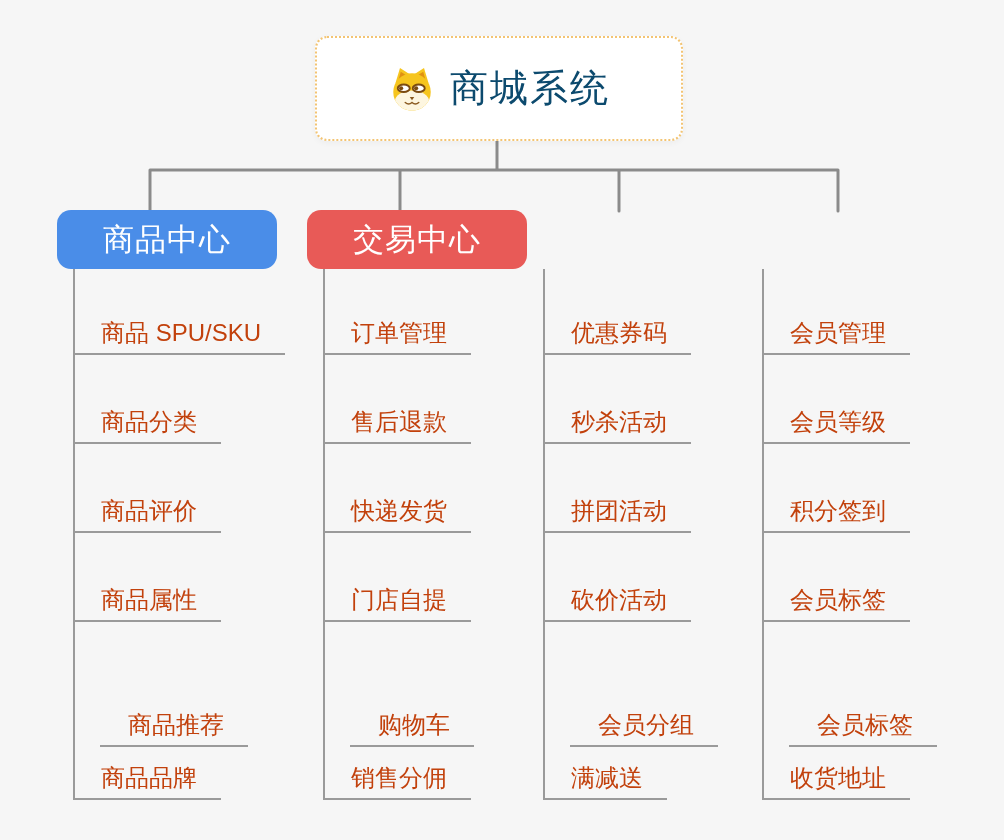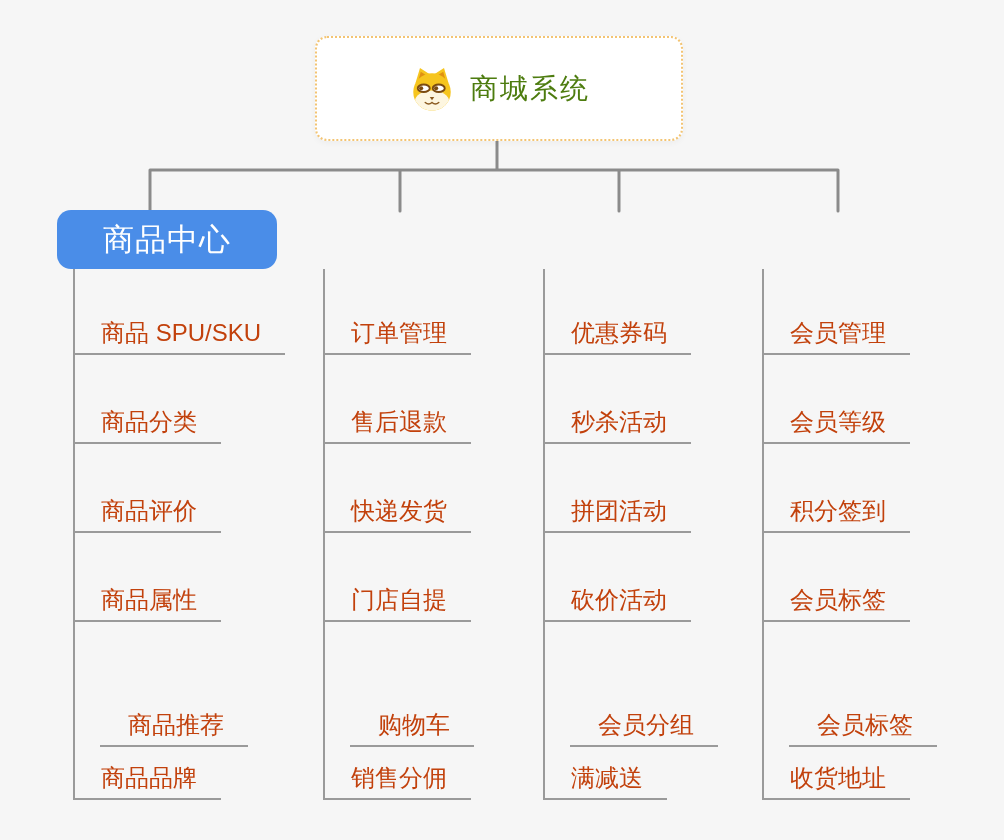--- a/index.html
+++ b/index.html
@@ -25,23 +25,23 @@
     box-sizing:border-box;
     background:#ffffff;
     border:2px dotted #f3c473;
     border-radius:12px;
     display:flex;align-items:center;justify-content:center;
     gap:14px;
     box-shadow:0 2px 6px rgba(0,0,0,0.04);
     cursor:pointer;
   }
   .root-title{
-    font-size:28px;
+    font-size:38px;
     letter-spacing:2px;
-    color:#4d7c0f;
+    color:#0c4a6e;
   }
   .dog-icon{width:48px;height:48px;display:block;}
   
   .branch{
     position:absolute;
     top:210px;
     width:220px;height:59px;
     border-radius:14px;
     display:flex;align-items:center;justify-content:center;
     color:#ffffff;
@@ -109,20 +109,21 @@
       <ellipse cx="41" cy="31" rx="8" ry="5" fill="#ffffff" stroke="#7b4b10" stroke-width="2.5"></ellipse>
       <circle cx="17.5" cy="31" r="2.8" fill="#7b4b10"></circle>
       <circle cx="37.5" cy="31" r="2.8" fill="#7b4b10"></circle>
       <path d="M29 42.5 h6 l-3 4.5 z" fill="#8a5a20"></path>
       <path d="M23 50 Q 27.5 54 32 50 Q 36.5 54 41 50" stroke="#8a5a20" stroke-width="2" fill="none" stroke-linecap="round"></path>
     </svg>
     <span class="root-title">商城系统</span>
   </div>
 
   <div class="branch b0" style="background: rgb(74, 141, 232);">商品中心</div>
+  <div class="branch b1" style="background: rgb(232, 90, 87);">交易中心</div>
 
   <div class="column c0">
     <div class="spine"></div>
     <div class="leaf r0">商品 SPU/SKU</div>
     <div class="leaf r1">商品分类</div>
     <div class="leaf r2">商品评价</div>
     <div class="leaf r3">商品属性</div>
     <div class="leaf r4">商品推荐</div>
     <div class="leaf r5">商品品牌</div>
   </div>

